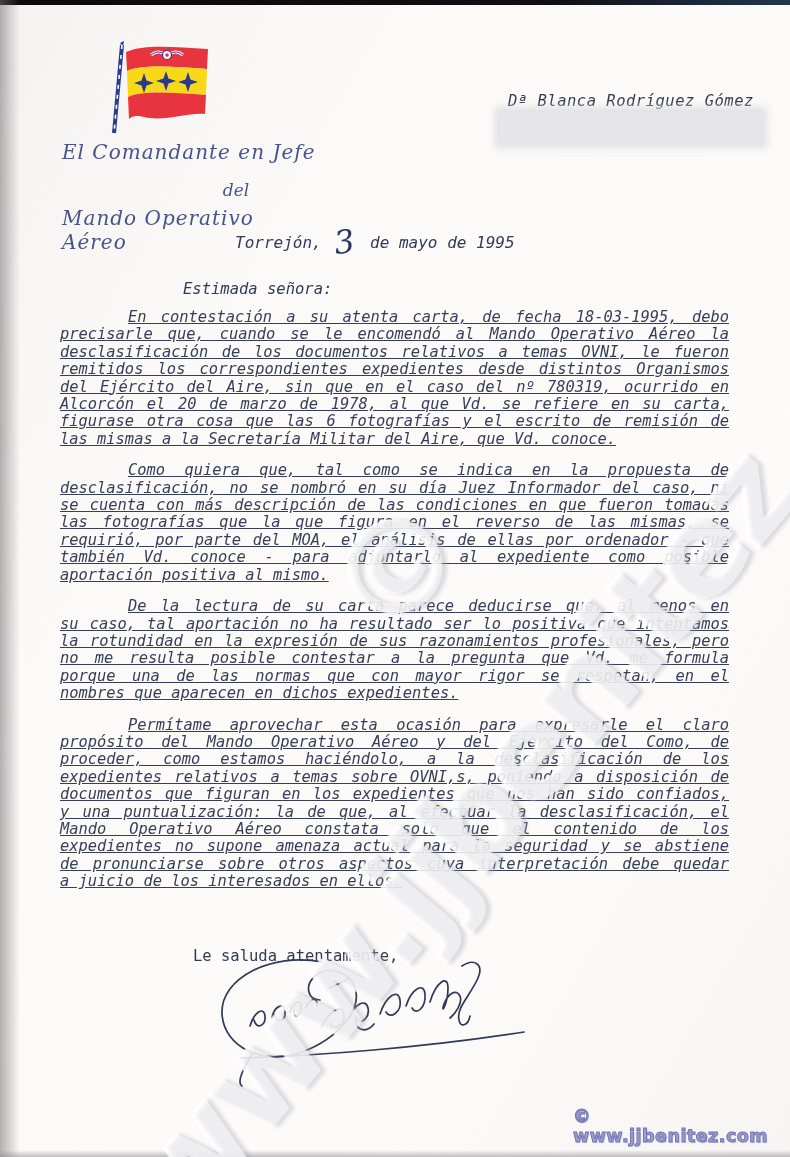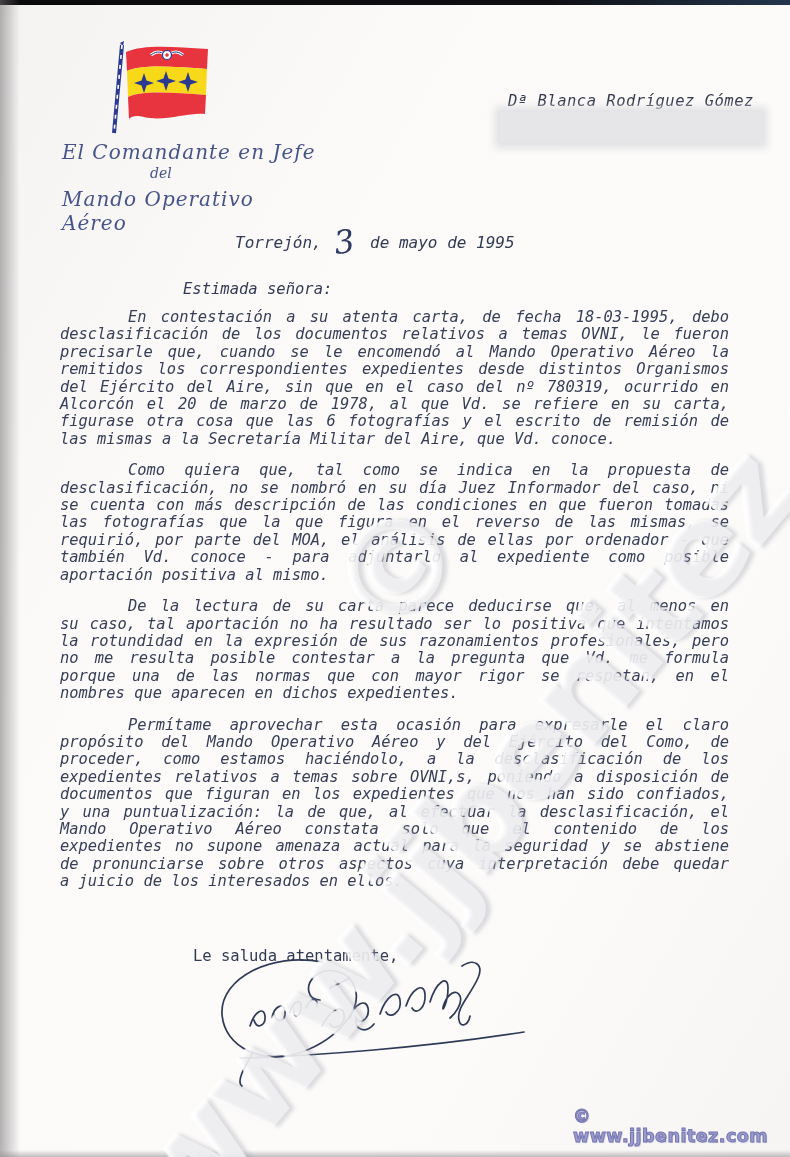--- a/index.html
+++ b/index.html
@@ -15,36 +15,36 @@
   .scan-left{position:absolute;left:0;top:0;width:20px;height:1157px;background:linear-gradient(to right,rgba(120,115,118,.55),rgba(120,115,118,0));}
   .scan-bottom{position:absolute;left:0;bottom:0;width:790px;height:7px;background:linear-gradient(to top,rgba(140,137,140,.55),rgba(140,137,140,0));}
   
   .flag{position:absolute;left:104px;top:40px;}
   .letterhead{
     position:absolute;left:62px;top:140px;width:260px;
     font-family:"DejaVu Serif","Liberation Serif",serif;
     font-style:italic;color:#47548a;
   }
   .lh1{font-size:20px;letter-spacing:1px;}
-  .lh2{font-size:14px;margin:1px 0 6px 88px;}
+  .lh2{font-size:17px;margin:16px 0 6px 88px;text-align:center;}
   .lh3{font-size:20px;letter-spacing:1px;}
   
   .recipient{position:absolute;left:508px;top:92px;font-style:italic;font-size:15.5px;color:#34394d;letter-spacing:.5px;}
   .redacted{position:absolute;left:500px;top:112px;width:262px;height:31px;background:#e6e6e9;box-shadow:0 0 7px 5px rgba(222,222,226,.9);}
   
   .dateline{position:absolute;left:235px;top:232px;font-style:italic;font-size:16px;color:#333a55;display:flex;align-items:center;}
   .hand-day{
     font-family:"DejaVu Serif","Liberation Serif",serif;font-style:italic;
     font-size:32px;color:#2e3a62;display:inline-block;transform:rotate(-8deg);
     margin:0 16px 0 12px;line-height:20px;
   }
   .salutation{position:absolute;left:183px;top:280px;font-style:italic;font-size:15.5px;color:#333a55;}
   
   .body-block{position:absolute;left:60px;top:309px;width:677px;color:#373e58;}
-  .para{margin:0 8px 14px 0;}
+  .para{margin:0 8px 14px 0;text-decoration:underline;}
   .line{
     font-style:italic;font-size:15.4px;line-height:17.4px;
     text-align:justify;text-align-last:justify;white-space:normal;
   }
   .line.first{text-indent:68px;}
   .line.last{text-align-last:left;}
   .closing{position:absolute;left:185px;top:947px;font-size:15.5px;color:#333a55;margin-left:8px;}
   .signature{position:absolute;left:172px;top:956px;}
   
   .wm-diagonal{
@@ -109,22 +109,22 @@
       <span>Torrejón,</span>
       <span class="hand-day">3</span>
       <span>de mayo de 1995</span>
     </div>
 
     <div class="salutation">Estimada señora:</div>
 
     <div class="body-block">
         <div class="para">
           <div class="line first">En contestación a su atenta carta, de fecha 18-03-1995, debo</div>
+          <div class="line">precisarle que, cuando se le encomendó al Mando Operativo Aéreo la</div>
           <div class="line">desclasificación de los documentos relativos a temas OVNI, le fueron</div>
-          <div class="line">precisarle que, cuando se le encomendó al Mando Operativo Aéreo la</div>
           <div class="line">remitidos los correspondientes expedientes desde distintos Organismos</div>
           <div class="line">del Ejército del Aire, sin que en el caso del nº 780319, ocurrido en</div>
           <div class="line">Alcorcón el 20 de marzo de 1978, al que Vd. se refiere en su carta,</div>
           <div class="line">figurase otra cosa que las 6 fotografías y el escrito de remisión de</div>
           <div class="line last">las mismas a la Secretaría Militar del Aire, que Vd. conoce.</div>
         </div>
         <div class="para">
           <div class="line first">Como quiera que, tal como se indica en la propuesta de</div>
           <div class="line">desclasificación, no se nombró en su día Juez Informador del caso, ni</div>
           <div class="line">se cuenta con más descripción de las condiciones en que fueron tomadas</div>

